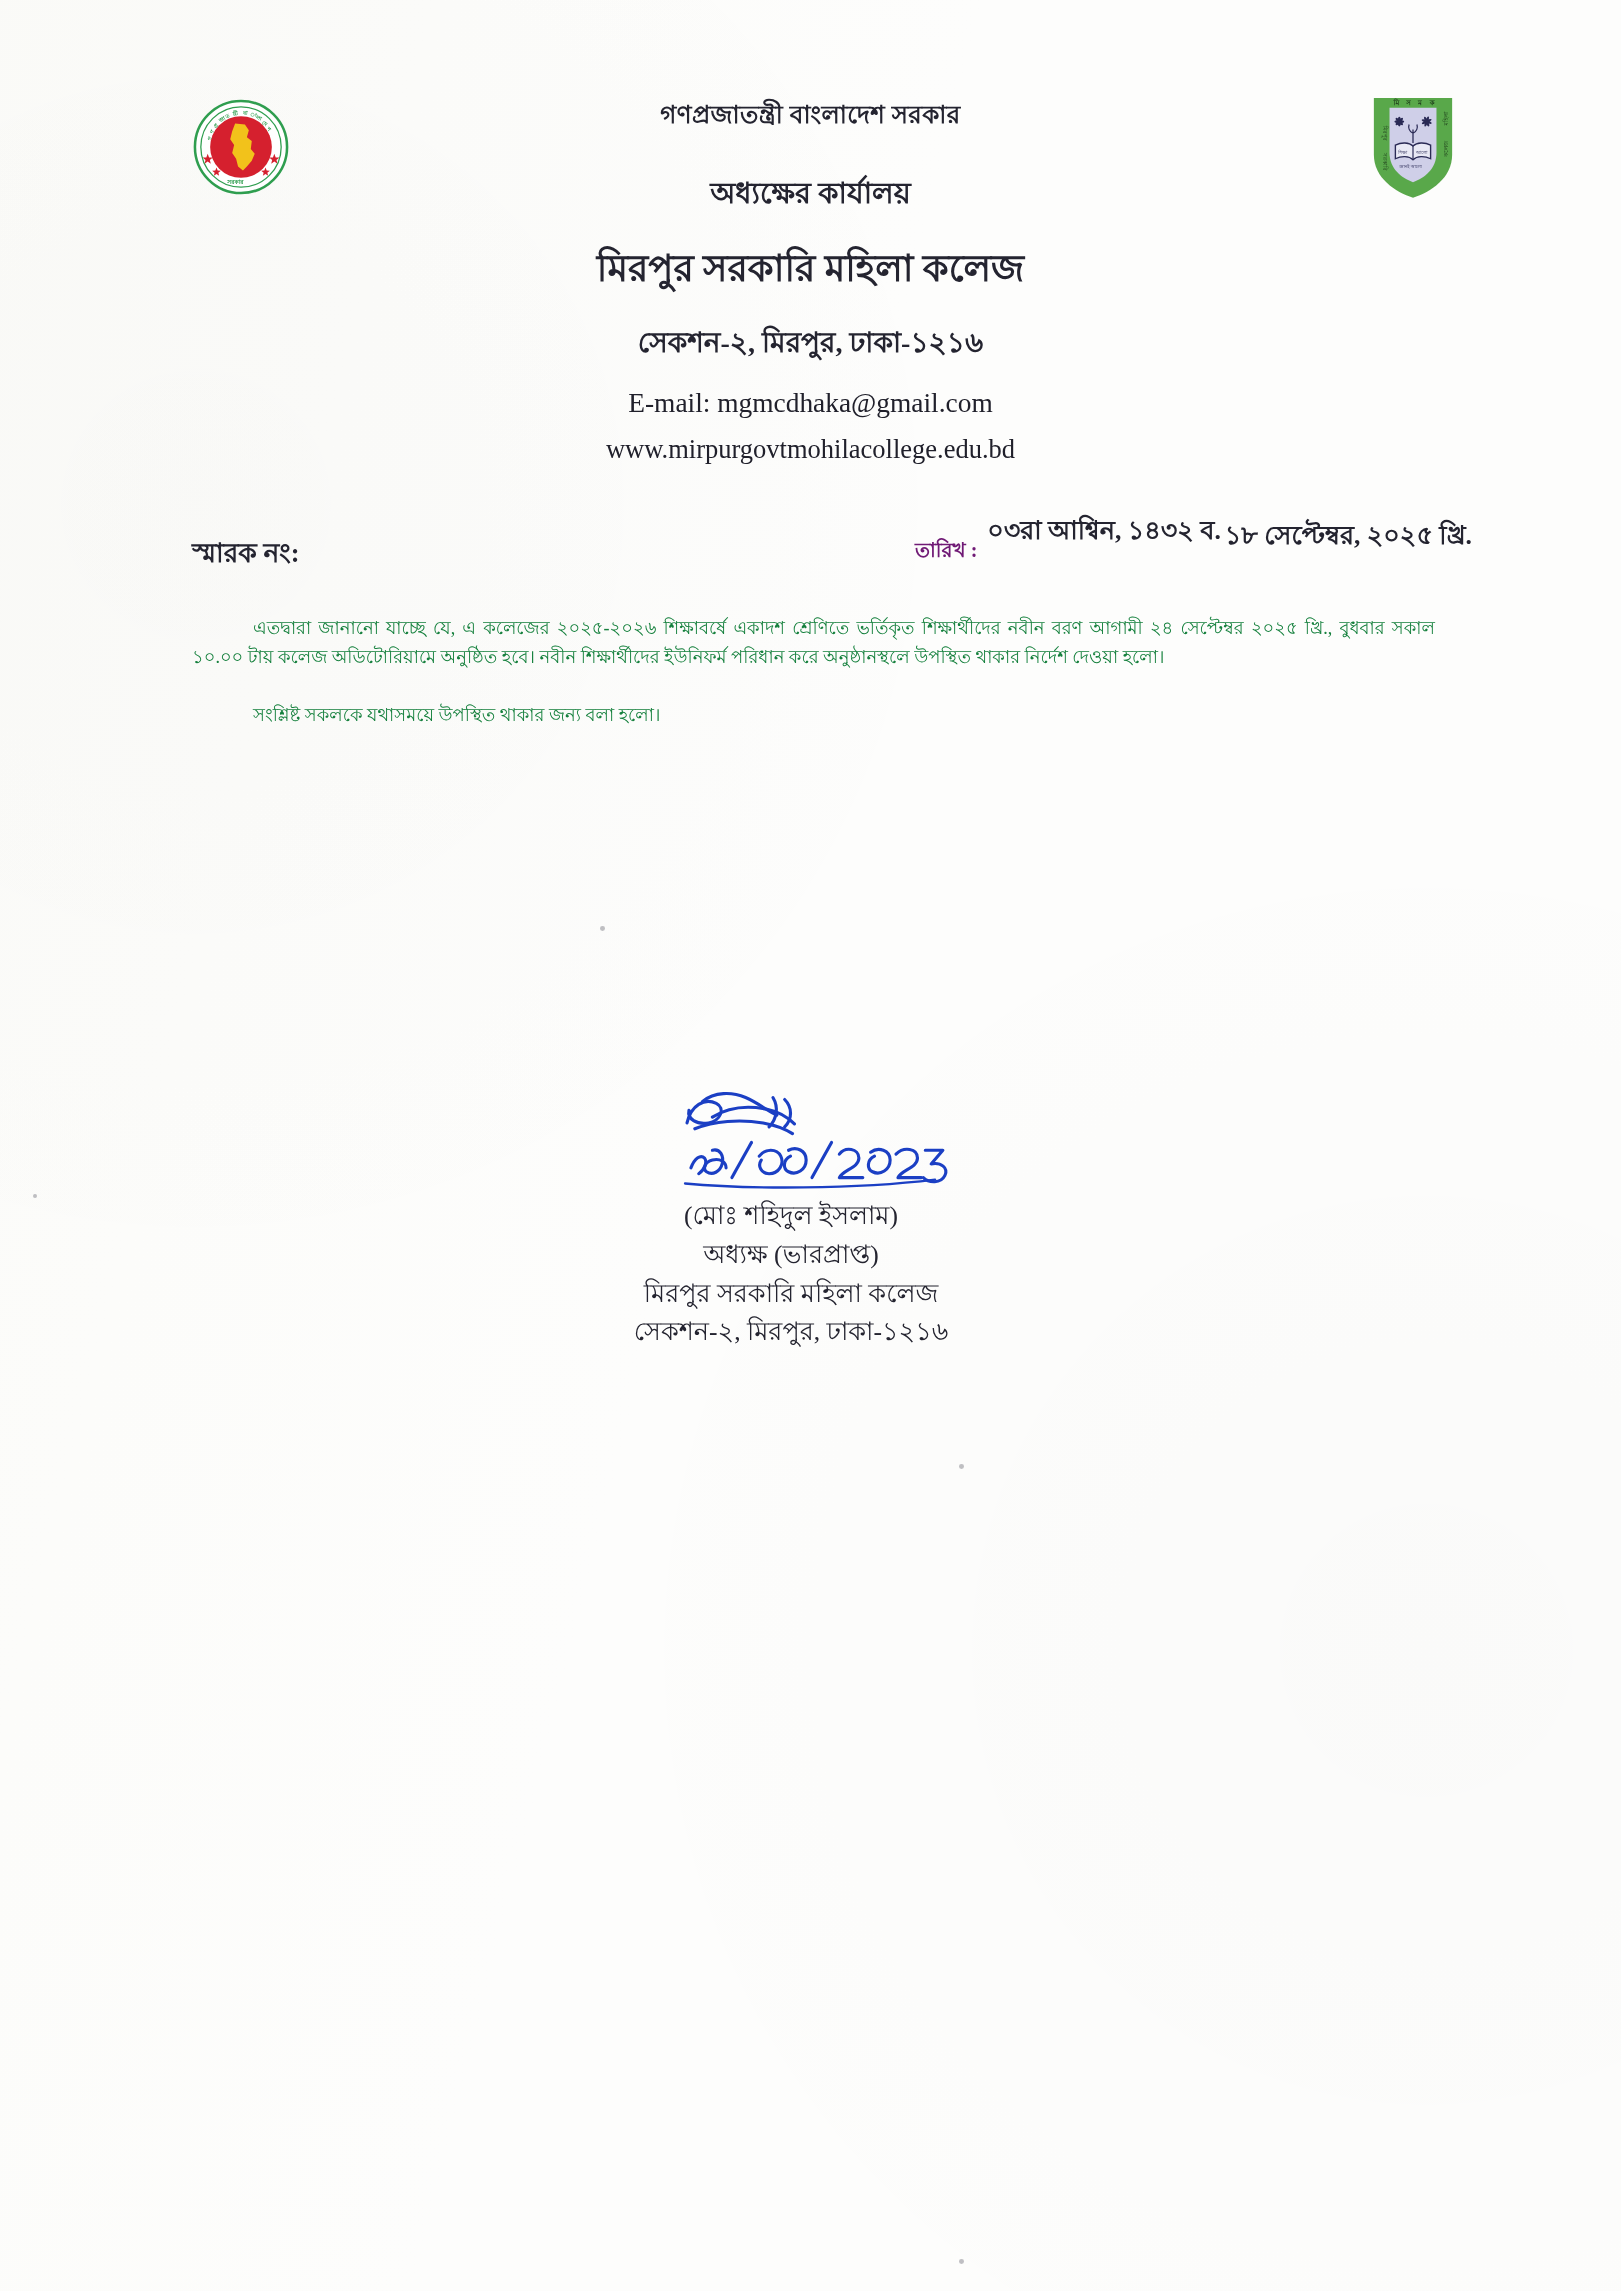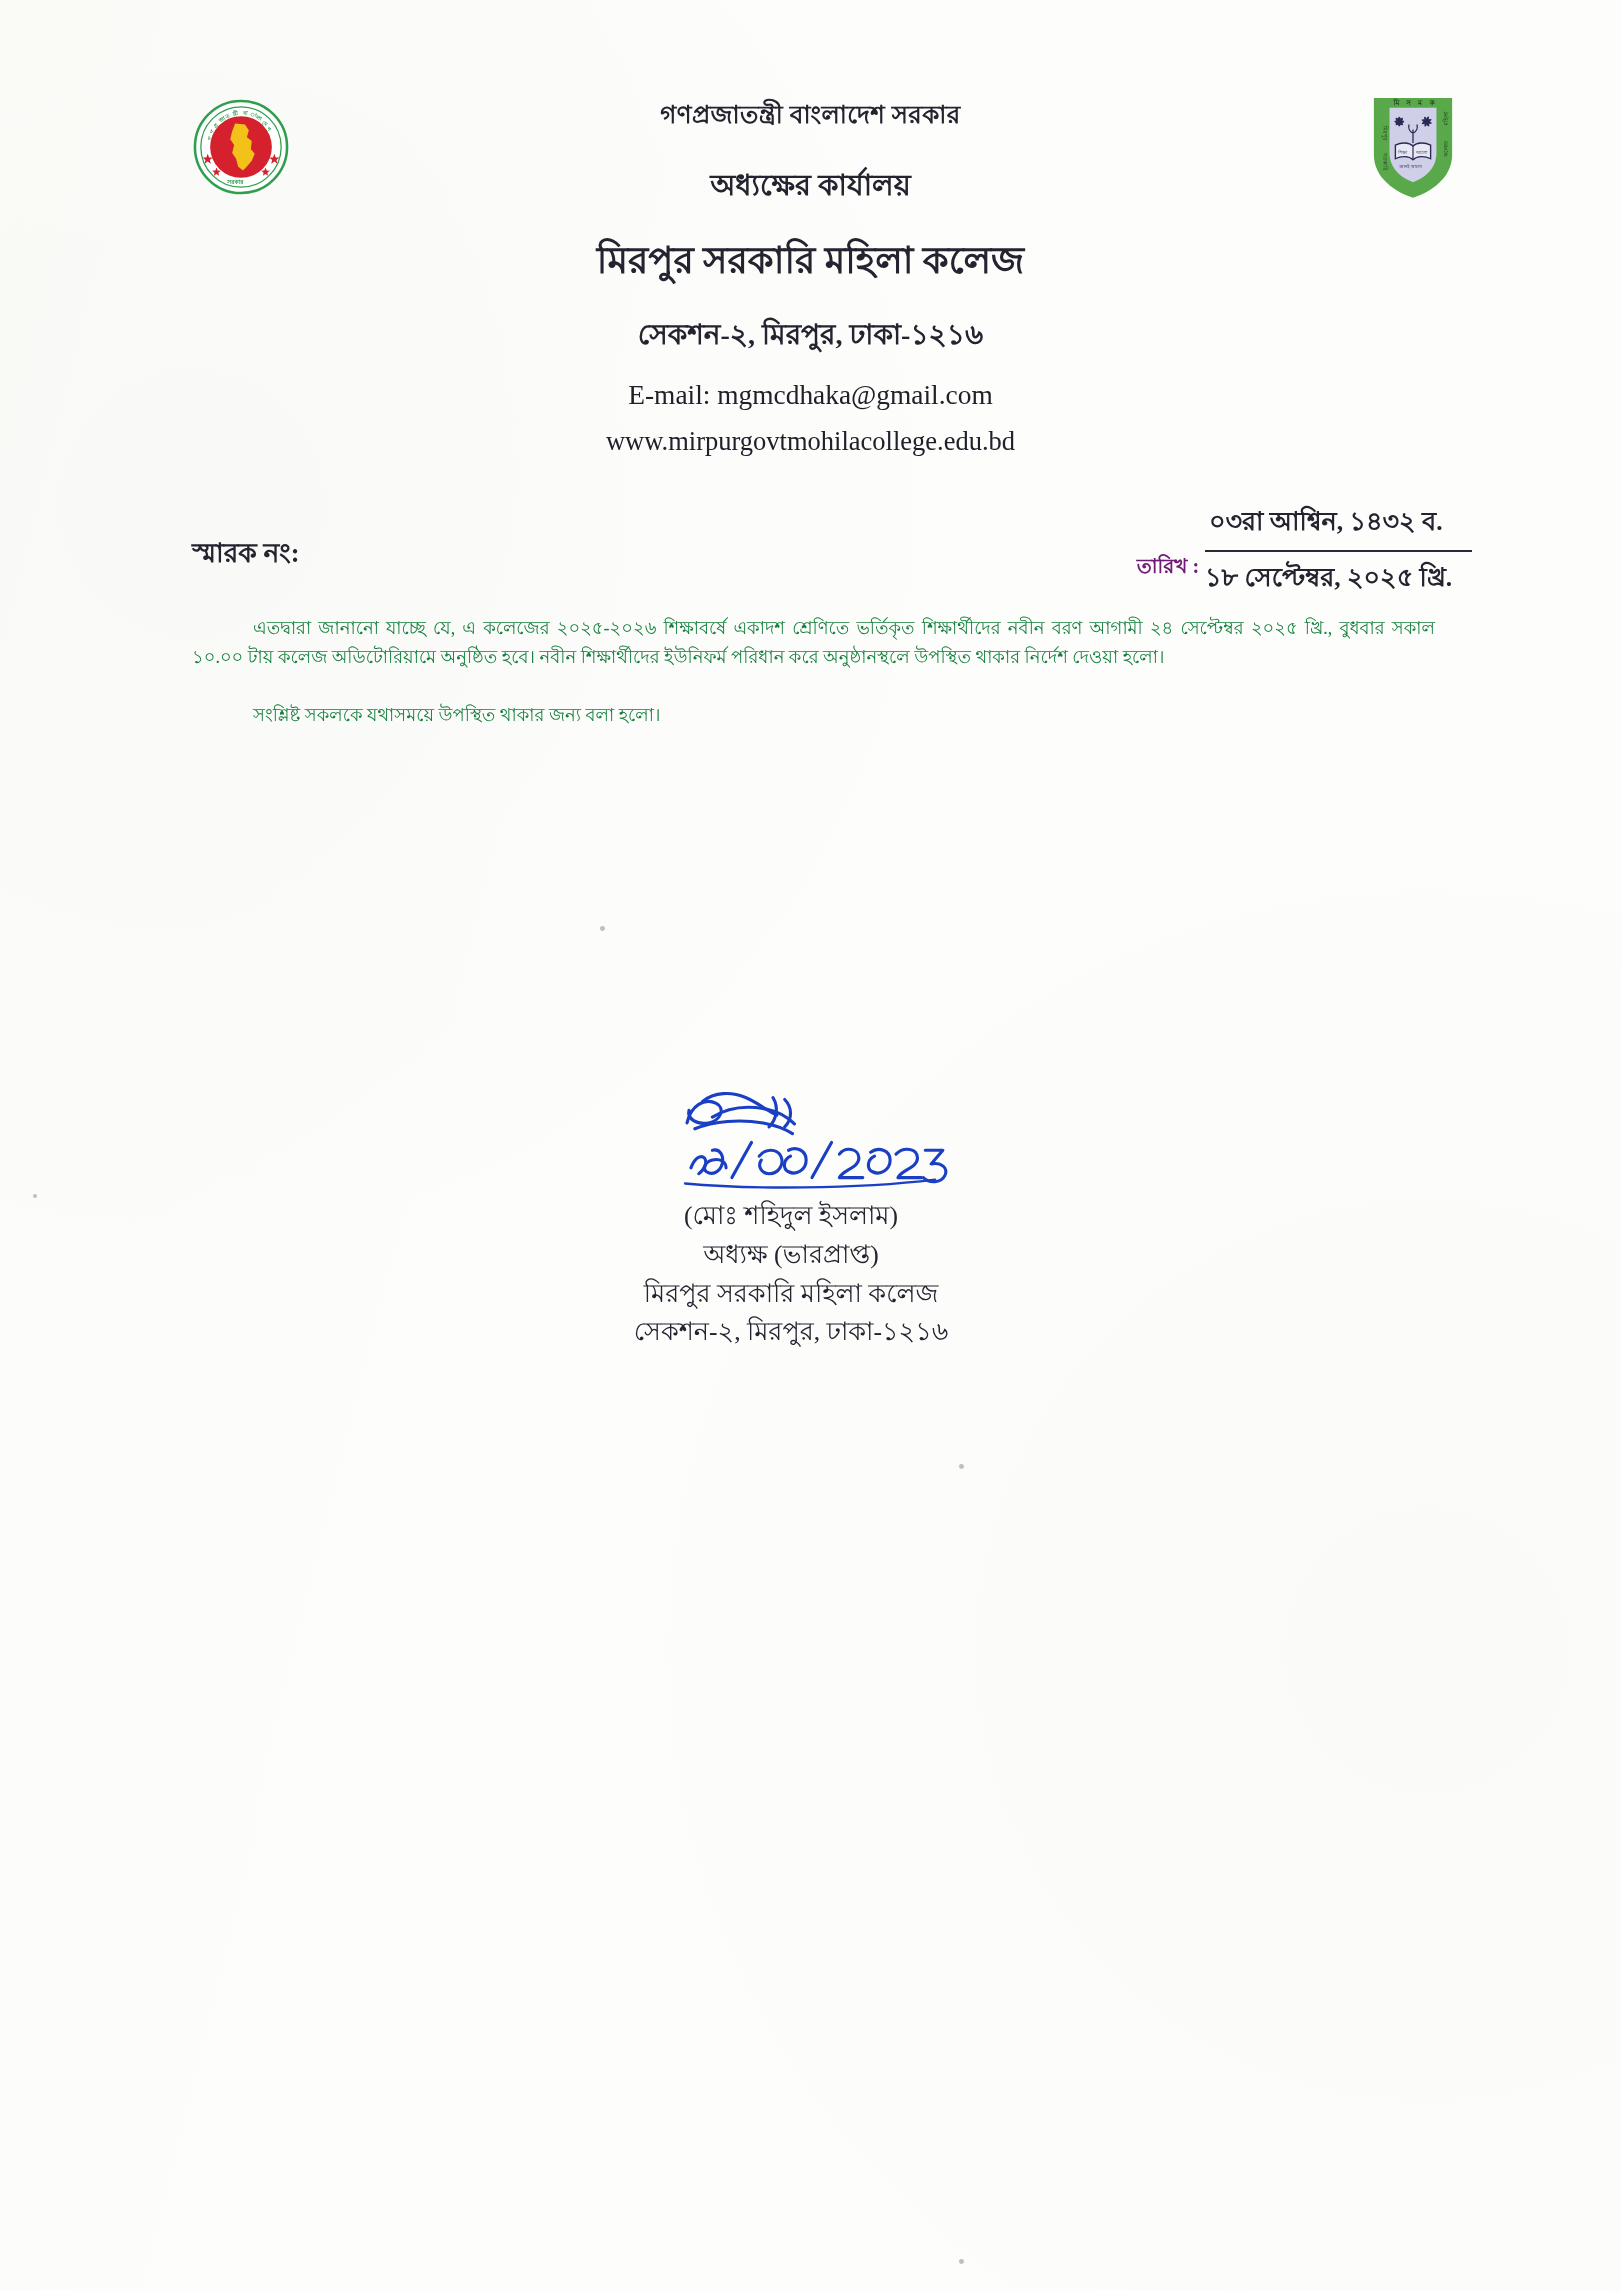--- a/index.html
+++ b/index.html
@@ -63,21 +63,21 @@
     padding-top: 2px;
   }
   .bn {
     font-family: "Liberation Serif", "DejaVu Serif", serif;
     font-weight: 700;
     color: #242430;
   }
   .ln-govt {
     font-size: 24.5px;
     letter-spacing: 0.4px;
-    margin-bottom: 26px;
+    margin-bottom: 34px;
   }
   .ln-office {
     font-size: 29px;
     margin-bottom: 19.6px;
   }
   .ln-college {
     font-size: 37px;
     margin-bottom: 19.6px;
   }
   .ln-address {
@@ -119,21 +119,22 @@
   }
   .date-label {
     font-size: 20px;
     font-weight: 700;
     color: #701a75;
     padding-right: 5.9px;
     padding-top: 33px;
   }
   .date-stack {
     display: flex;
-    flex-direction: column;
+    flex-direction: row;
+    align-items: center;
     min-width: 267px;
   }
   .date-bn {
     font-size: 25.5px;
     font-weight: 700;
     color: #242430;
     padding: 0 3.9px 4.9px 3.9px;
     white-space: nowrap;
   }
   .date-rule {

